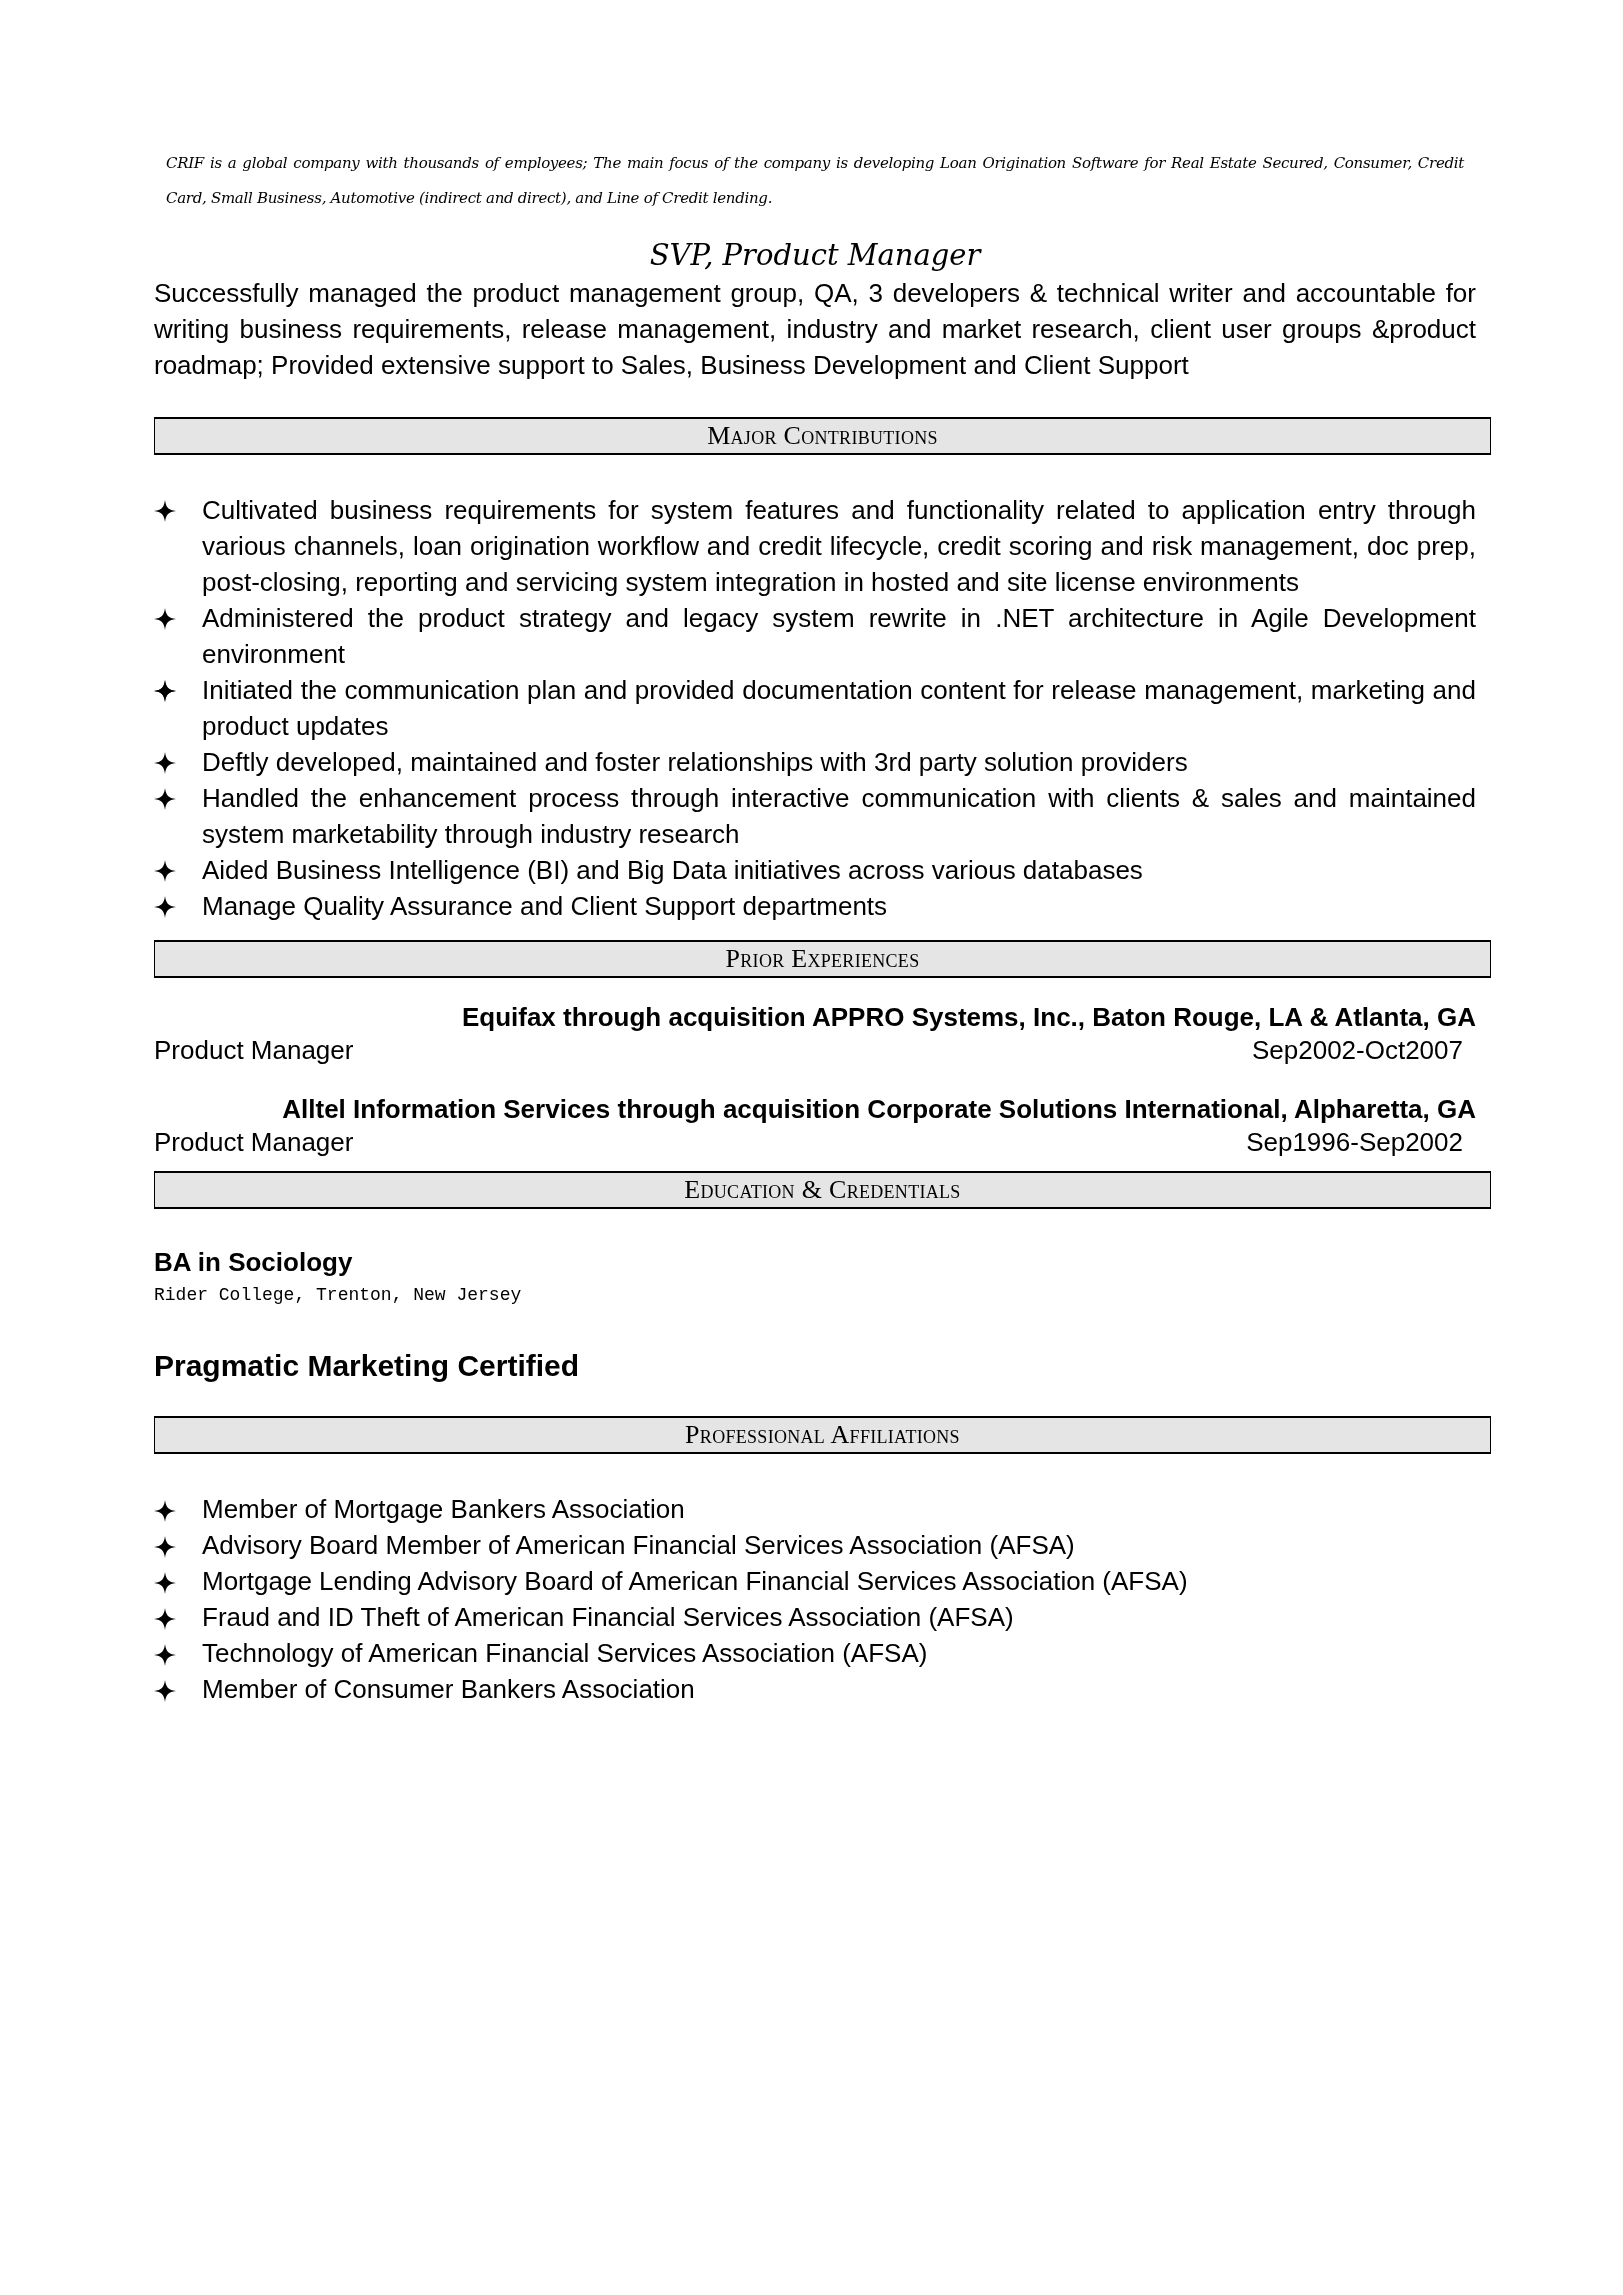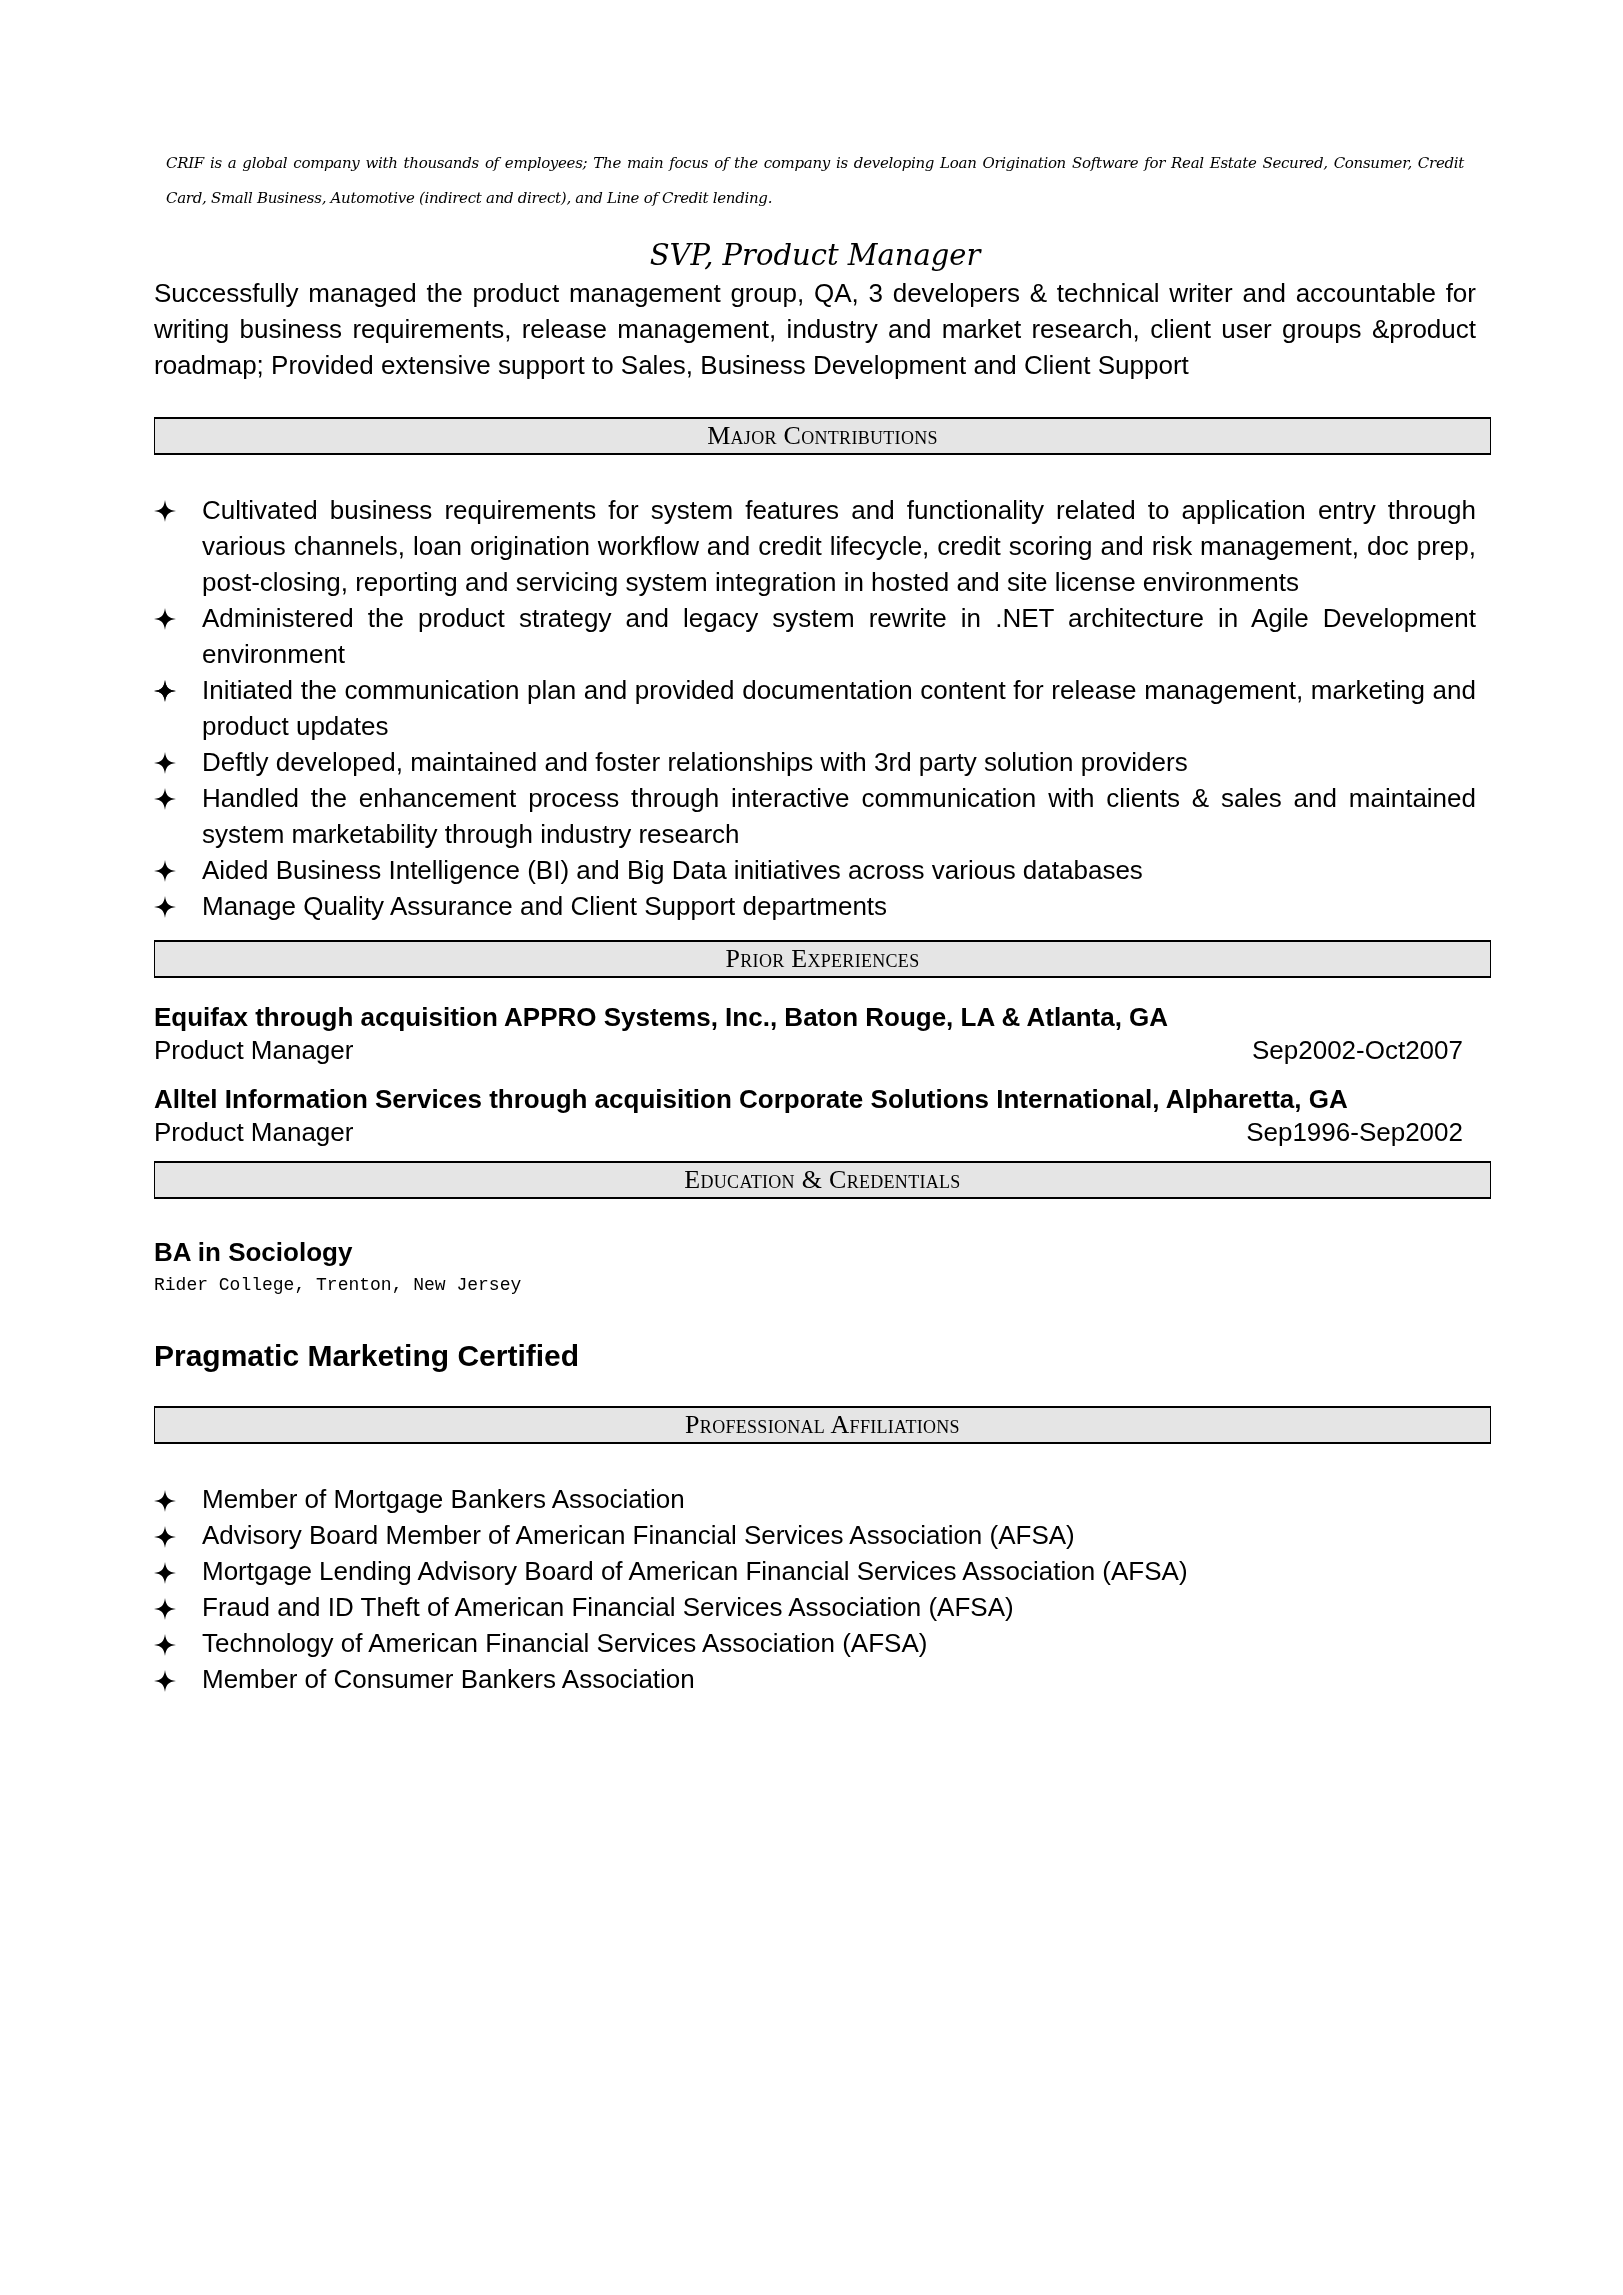--- a/index.html
+++ b/index.html
@@ -31,22 +31,22 @@
   ul.bullets { list-style: none; margin: 37px 0 0 0; padding: 0; }
   ul.bullets li {
     position: relative; padding-left: 48px;
     font-family: "Liberation Sans", sans-serif; font-size: 26px; line-height: 36px;
     text-align: justify;
   }
   ul.bullets li .bullet {
     position: absolute; left: 0; top: 3.9px; width: 22px; height: 26px;
   }
   .job { margin-top: 23.6px; }
-  .job + .job { margin-top: 16px; }
-  .job-company { font-family: "Liberation Sans", sans-serif; font-weight: bold; font-size: 26px; line-height: 33px; }
+  .job + .job { margin-top: 26px; }
+  .job-company { font-family: "Liberation Sans", sans-serif; font-weight: bold; font-size: 26px; line-height: 33px; text-align: right; }
   .job-row { display: flex; justify-content: space-between; font-family: "Liberation Sans", sans-serif; font-size: 26px; line-height: 33px; width: 1309px; }
   .edu { margin-top: 37px; }
   .edu-degree { font-family: "Liberation Sans", sans-serif; font-weight: bold; font-size: 26px; line-height: 33px; }
   .edu-school { font-family: Liberation Mono, monospace; font-size: 18px; line-height: 33px; }
   .cert { margin-top: 37px; font-family: Liberation Sans, sans-serif; font-weight: bold; font-size: 30px; line-height: 33px; }
 </style>
 </head>
 <body>
 
 <div class="page">

